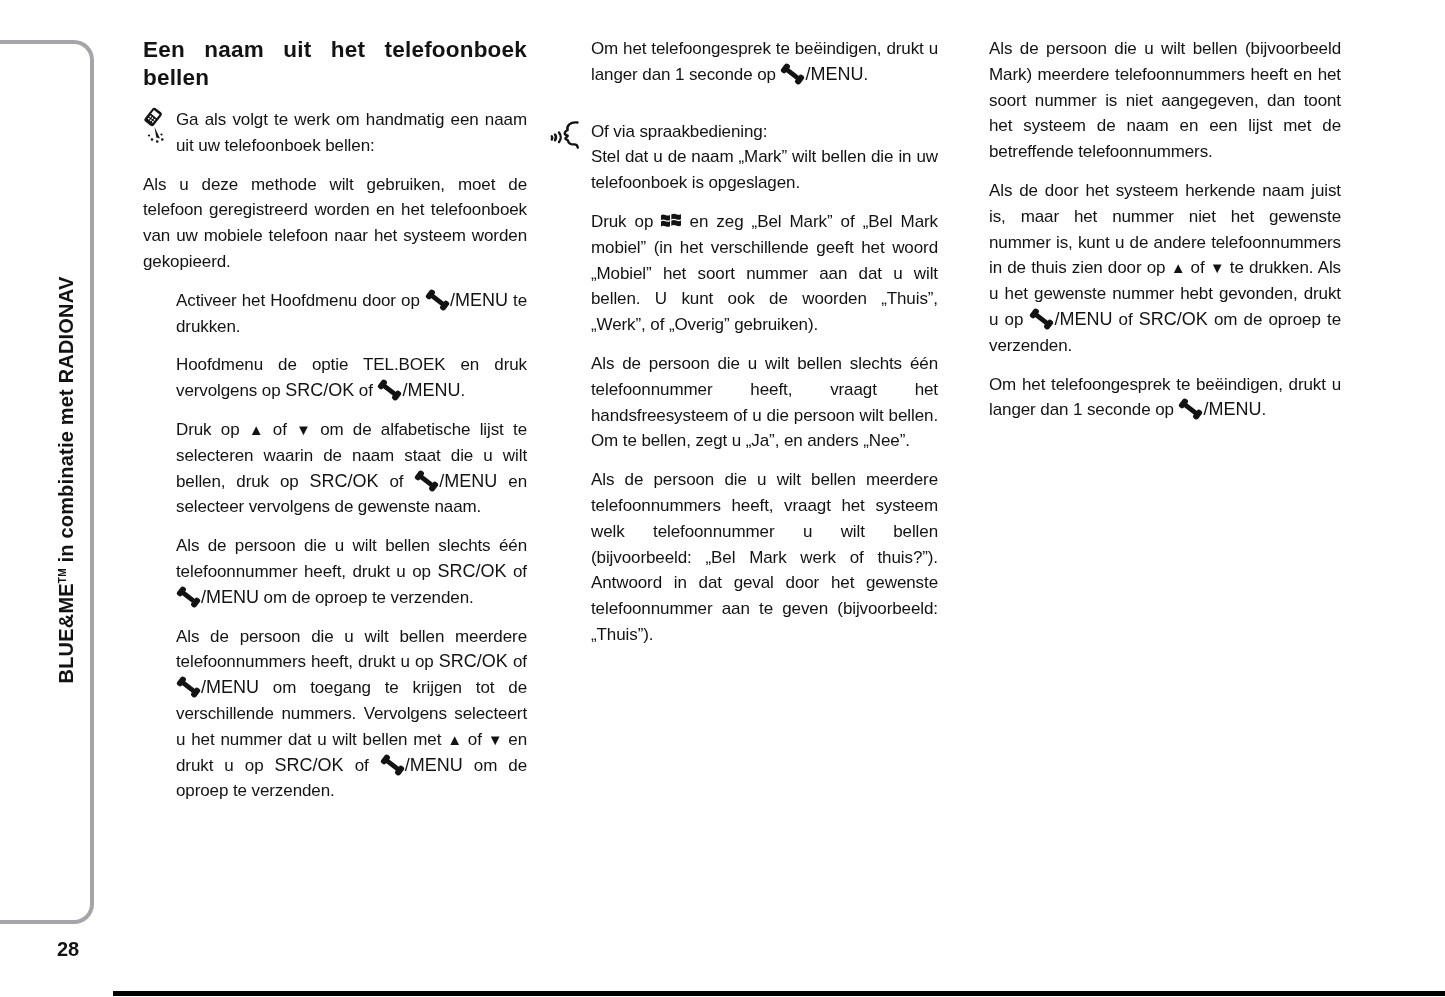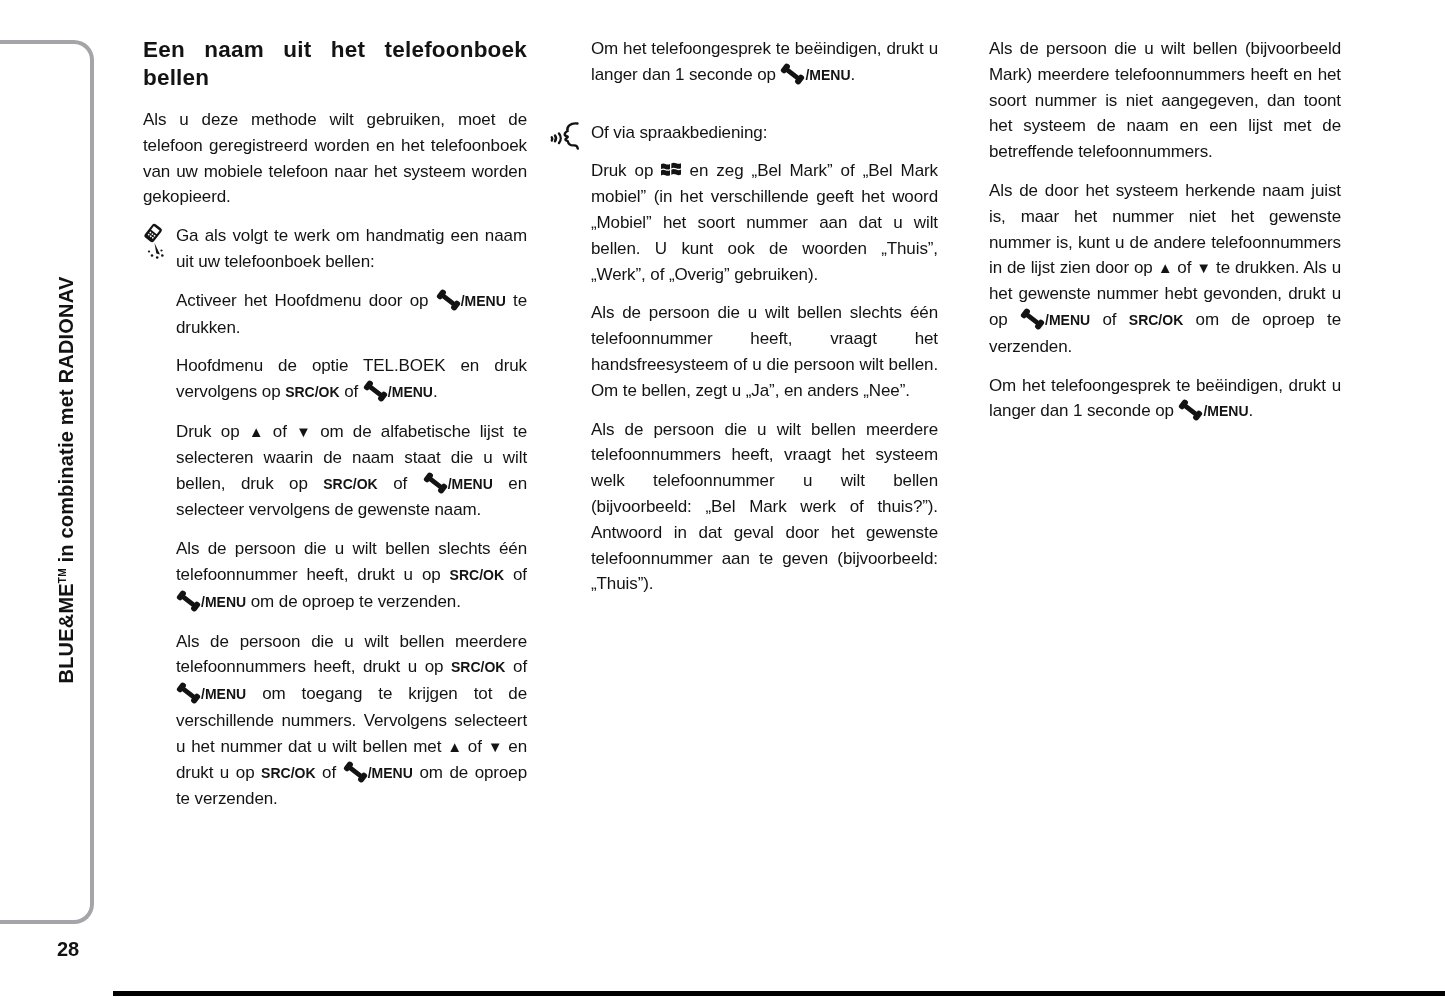--- a/index.html
+++ b/index.html
@@ -27,61 +27,61 @@
     position:absolute;top:36px;text-align:justify;
     font-size:17px;line-height:25.8px;letter-spacing:-.1px;
   }
   .col1{left:143px;width:384px;}
   .col2{left:591px;width:347px;}
   .col3{left:977px;width:352px;margin-left:12px;}
   h2.heading{font-size:22.5px;line-height:28px;margin:0 0 15px 0;letter-spacing:.2px;font-weight:bold;}
   .p{margin:0 0 13px 0;position:relative;}
   .p.ind{padding-left:33px;}
   .p.sp{margin-top:31px;}
-  .kbd{font-weight:bold;font-size:14px;letter-spacing:0;}
+  .kbd{font-weight:normal;font-size:18px;letter-spacing:0;}
   .icon{display:inline-block;vertical-align:-2px;line-height:1;}
   .icon svg{display:block;overflow:visible;}
   .icon.tri{font-size:15px;vertical-align:0;}
   .side-icon{position:absolute;top:0;}
   .icon-manual>.side-icon{left:-3px;top:1px;}
   .icon-voice>.side-icon{left:-41px;top:1px;}
 </style>
 </head>
 <body>
 
 <div class="page">
   <div class="bracket"></div>
   <div class="sidebar-title"><span>BLUE&amp;ME</span><sup>TM</sup><span> in combinatie met RADIONAV</span></div>
   <div class="page-number">28</div>
   <div class="bottom-bar"></div>
 
   <div class="col col1">
     <h2 class="heading">Een naam uit het telefoonboek bellen</h2>
     <div class="paras">
-        <p class="p"><span>Als u deze methode wilt gebruiken, moet de telefoon geregistreerd worden en het telefoonboek van uw mobiele telefoon naar het systeem worden gekopieerd.</span></p>
         <p class="p ind icon-manual"><span class="icon icon-g-manual side-icon">
   <svg width="27" height="36" viewBox="0 0 27 36" fill="#131313" xmlns="http://www.w3.org/2000/svg">
     <g transform="rotate(38 12 10)">
       <rect x="6.5" y="0" width="11.5" height="17" rx="2.8"></rect>
       <rect x="8.6" y="2.6" width="7.2" height="4.6" fill="#ffffff"></rect>
       <circle cx="9.8" cy="9.8" r="0.9" fill="#ffffff"></circle>
                 <circle cx="12.4" cy="9.8" r="0.9" fill="#ffffff"></circle>
                 <circle cx="15" cy="9.8" r="0.9" fill="#ffffff"></circle>
       <circle cx="9.8" cy="12.5" r="0.9" fill="#ffffff"></circle>
                 <circle cx="12.4" cy="12.5" r="0.9" fill="#ffffff"></circle>
                 <circle cx="15" cy="12.5" r="0.9" fill="#ffffff"></circle>
     </g>
     <path d="M14.5 19 L20 30.5 L16.3 29.6 Z"></path>
     <circle cx="12" cy="31.5" r="1.3"></circle>
               <circle cx="17.2" cy="33.5" r="1.3"></circle>
               <circle cx="22.3" cy="31.5" r="1.3"></circle>
     <circle cx="21.5" cy="26.5" r="1.1"></circle>
               <circle cx="9" cy="27.5" r="1.1"></circle>
   </svg>
 </span><span>Ga als volgt te werk om handmatig een naam uit uw telefoonboek bellen:</span></p>
+        <p class="p"><span>Als u deze methode wilt gebruiken, moet de telefoon geregistreerd worden en het telefoonboek van uw mobiele telefoon naar het systeem worden gekopieerd.</span></p>
         <p class="p ind"><span>Activeer het Hoofdmenu door op </span><span class="icon icon-g-phone">
   <svg width="25" height="16" viewBox="0 0 25 16" fill="#131313" xmlns="http://www.w3.org/2000/svg">
     <g transform="rotate(38 12.5 8)">
       <rect x="2.5" y="5.6" width="20" height="4.8" rx="2"></rect>
       <rect x="0.5" y="2.8" width="6" height="10.4" rx="2.6"></rect>
       <rect x="18.5" y="2.8" width="6" height="10.4" rx="2.6"></rect>
     </g>
   </svg>
 </span><span class="kbd">/MENU</span><span> te drukken.</span></p>
         <p class="p ind"><span>Hoofdmenu de optie TEL.BOEK en druk vervolgens op </span><span class="kbd">SRC/OK</span><span> of </span><span class="icon icon-g-phone">
@@ -144,38 +144,38 @@
 </span><span class="kbd">/MENU</span><span>.</span></p>
         <p class="p sp icon-voice"><span class="icon icon-g-voice side-icon">
   <svg width="37" height="34" viewBox="0 0 37 34" xmlns="http://www.w3.org/2000/svg">
     <g fill="none" stroke="#131313" stroke-width="2.4" stroke-linecap="round">
       <path d="M9 12.5 a7.5 7.5 0 0 1 0 9.5"></path>
       <path d="M5 14.5 a5 5 0 0 1 0 5.8"></path>
       <path d="M1.8 16.3 a3 3 0 0 1 0 3.2"></path>
       <path d="M27.5 2.5 C20 1.5 16.5 6 17.5 10 C15.5 11 14.5 13 14.8 14.2 C15.1 15.2 17.5 14.8 17.8 15.8 C18.1 16.8 15.2 17.2 15.4 18.6 C15.6 19.8 17.8 19.4 18 20.6 C18.3 22.6 19.9 24.6 24 24.4 C26 24.3 27.5 25.6 27.8 27.6"></path>
     </g>
   </svg>
-</span><span>Of via spraakbediening:</span><br></p>
+</span><span>Of via spraakbediening:</span><br><span>Stel dat u de naam „Mark” wilt bellen die in uw telefoonboek is opgeslagen.</span></p>
         <p class="p"><span>Druk op </span><span class="icon icon-g-win">
   <svg width="20" height="17" viewBox="0 0 20 17" fill="#131313" xmlns="http://www.w3.org/2000/svg">
     <path d="M0 3.2 C1.5 2.2 3 2.4 4.4 3 C5.9 3.6 7.4 3.8 9 3 V7.9 C7.4 8.7 5.9 8.5 4.4 7.9 C3 7.3 1.5 7.1 0 8.1 Z"></path>
     <path d="M10.3 2.4 C12 1.5 13.6 1.7 15.2 2.3 C16.7 2.9 18.3 3.1 20 2.3 V7.3 C18.3 8.1 16.7 7.9 15.2 7.3 C13.6 6.7 12 6.5 10.3 7.4 Z"></path>
     <path d="M0 9.5 C1.5 8.5 3 8.7 4.4 9.3 C5.9 9.9 7.4 10.1 9 9.3 V14.2 C7.4 15 5.9 14.8 4.4 14.2 C3 13.6 1.5 13.4 0 14.4 Z"></path>
     <path d="M10.3 8.7 C12 7.8 13.6 8 15.2 8.6 C16.7 9.2 18.3 9.4 20 8.6 V13.6 C18.3 14.4 16.7 14.2 15.2 13.6 C13.6 13 12 12.8 10.3 13.7 Z"></path>
   </svg>
 </span><span> en zeg „Bel Mark” of „Bel Mark mobiel” (in het verschillende geeft het woord „Mobiel” het soort nummer aan dat u wilt bellen. U kunt ook de woorden „Thuis”, „Werk”, of „Overig” gebruiken).</span></p>
         <p class="p"><span>Als de persoon die u wilt bellen slechts één telefoonnummer heeft, vraagt het handsfreesysteem of u die persoon wilt bellen. Om te bellen, zegt u „Ja”, en anders „Nee”.</span></p>
         <p class="p"><span>Als de persoon die u wilt bellen meerdere telefoonnummers heeft, vraagt het systeem welk telefoonnummer u wilt bellen (bijvoorbeeld: „Bel Mark werk of thuis?”). Antwoord in dat geval door het gewenste telefoonnummer aan te geven (bijvoorbeeld: „Thuis”).</span></p>
       </div>
   </div>
 
   <div class="col col3">
     <div class="paras">
         <p class="p"><span>Als de persoon die u wilt bellen (bijvoorbeeld Mark) meerdere telefoonnummers heeft en het soort nummer is niet aangegeven, dan toont het systeem de naam en een lijst met de betreffende telefoonnummers.</span></p>
-        <p class="p"><span>Als de door het systeem herkende naam juist is, maar het nummer niet het gewenste nummer is, kunt u de andere telefoonnummers in de lijst zien door op </span><span class="icon icon-g-up tri">▲</span><span> of </span><span class="icon icon-g-down tri">▼</span><span> te drukken. Als u het gewenste nummer hebt gevonden, drukt u op </span><span class="icon icon-g-phone">
+        <p class="p"><span>Als de door het systeem herkende naam juist is, maar het nummer niet het gewenste nummer is, kunt u de andere telefoonnummers in de thuis zien door op </span><span class="icon icon-g-up tri">▲</span><span> of </span><span class="icon icon-g-down tri">▼</span><span> te drukken. Als u het gewenste nummer hebt gevonden, drukt u op </span><span class="icon icon-g-phone">
   <svg width="25" height="16" viewBox="0 0 25 16" fill="#131313" xmlns="http://www.w3.org/2000/svg">
     <g transform="rotate(38 12.5 8)">
       <rect x="2.5" y="5.6" width="20" height="4.8" rx="2"></rect>
       <rect x="0.5" y="2.8" width="6" height="10.4" rx="2.6"></rect>
       <rect x="18.5" y="2.8" width="6" height="10.4" rx="2.6"></rect>
     </g>
   </svg>
 </span><span class="kbd">/MENU</span><span> of </span><span class="kbd">SRC/OK</span><span> om de oproep te verzenden.</span></p>
         <p class="p"><span>Om het telefoongesprek te beëindigen, drukt u langer dan 1 seconde op </span><span class="icon icon-g-phone">
   <svg width="25" height="16" viewBox="0 0 25 16" fill="#131313" xmlns="http://www.w3.org/2000/svg">

